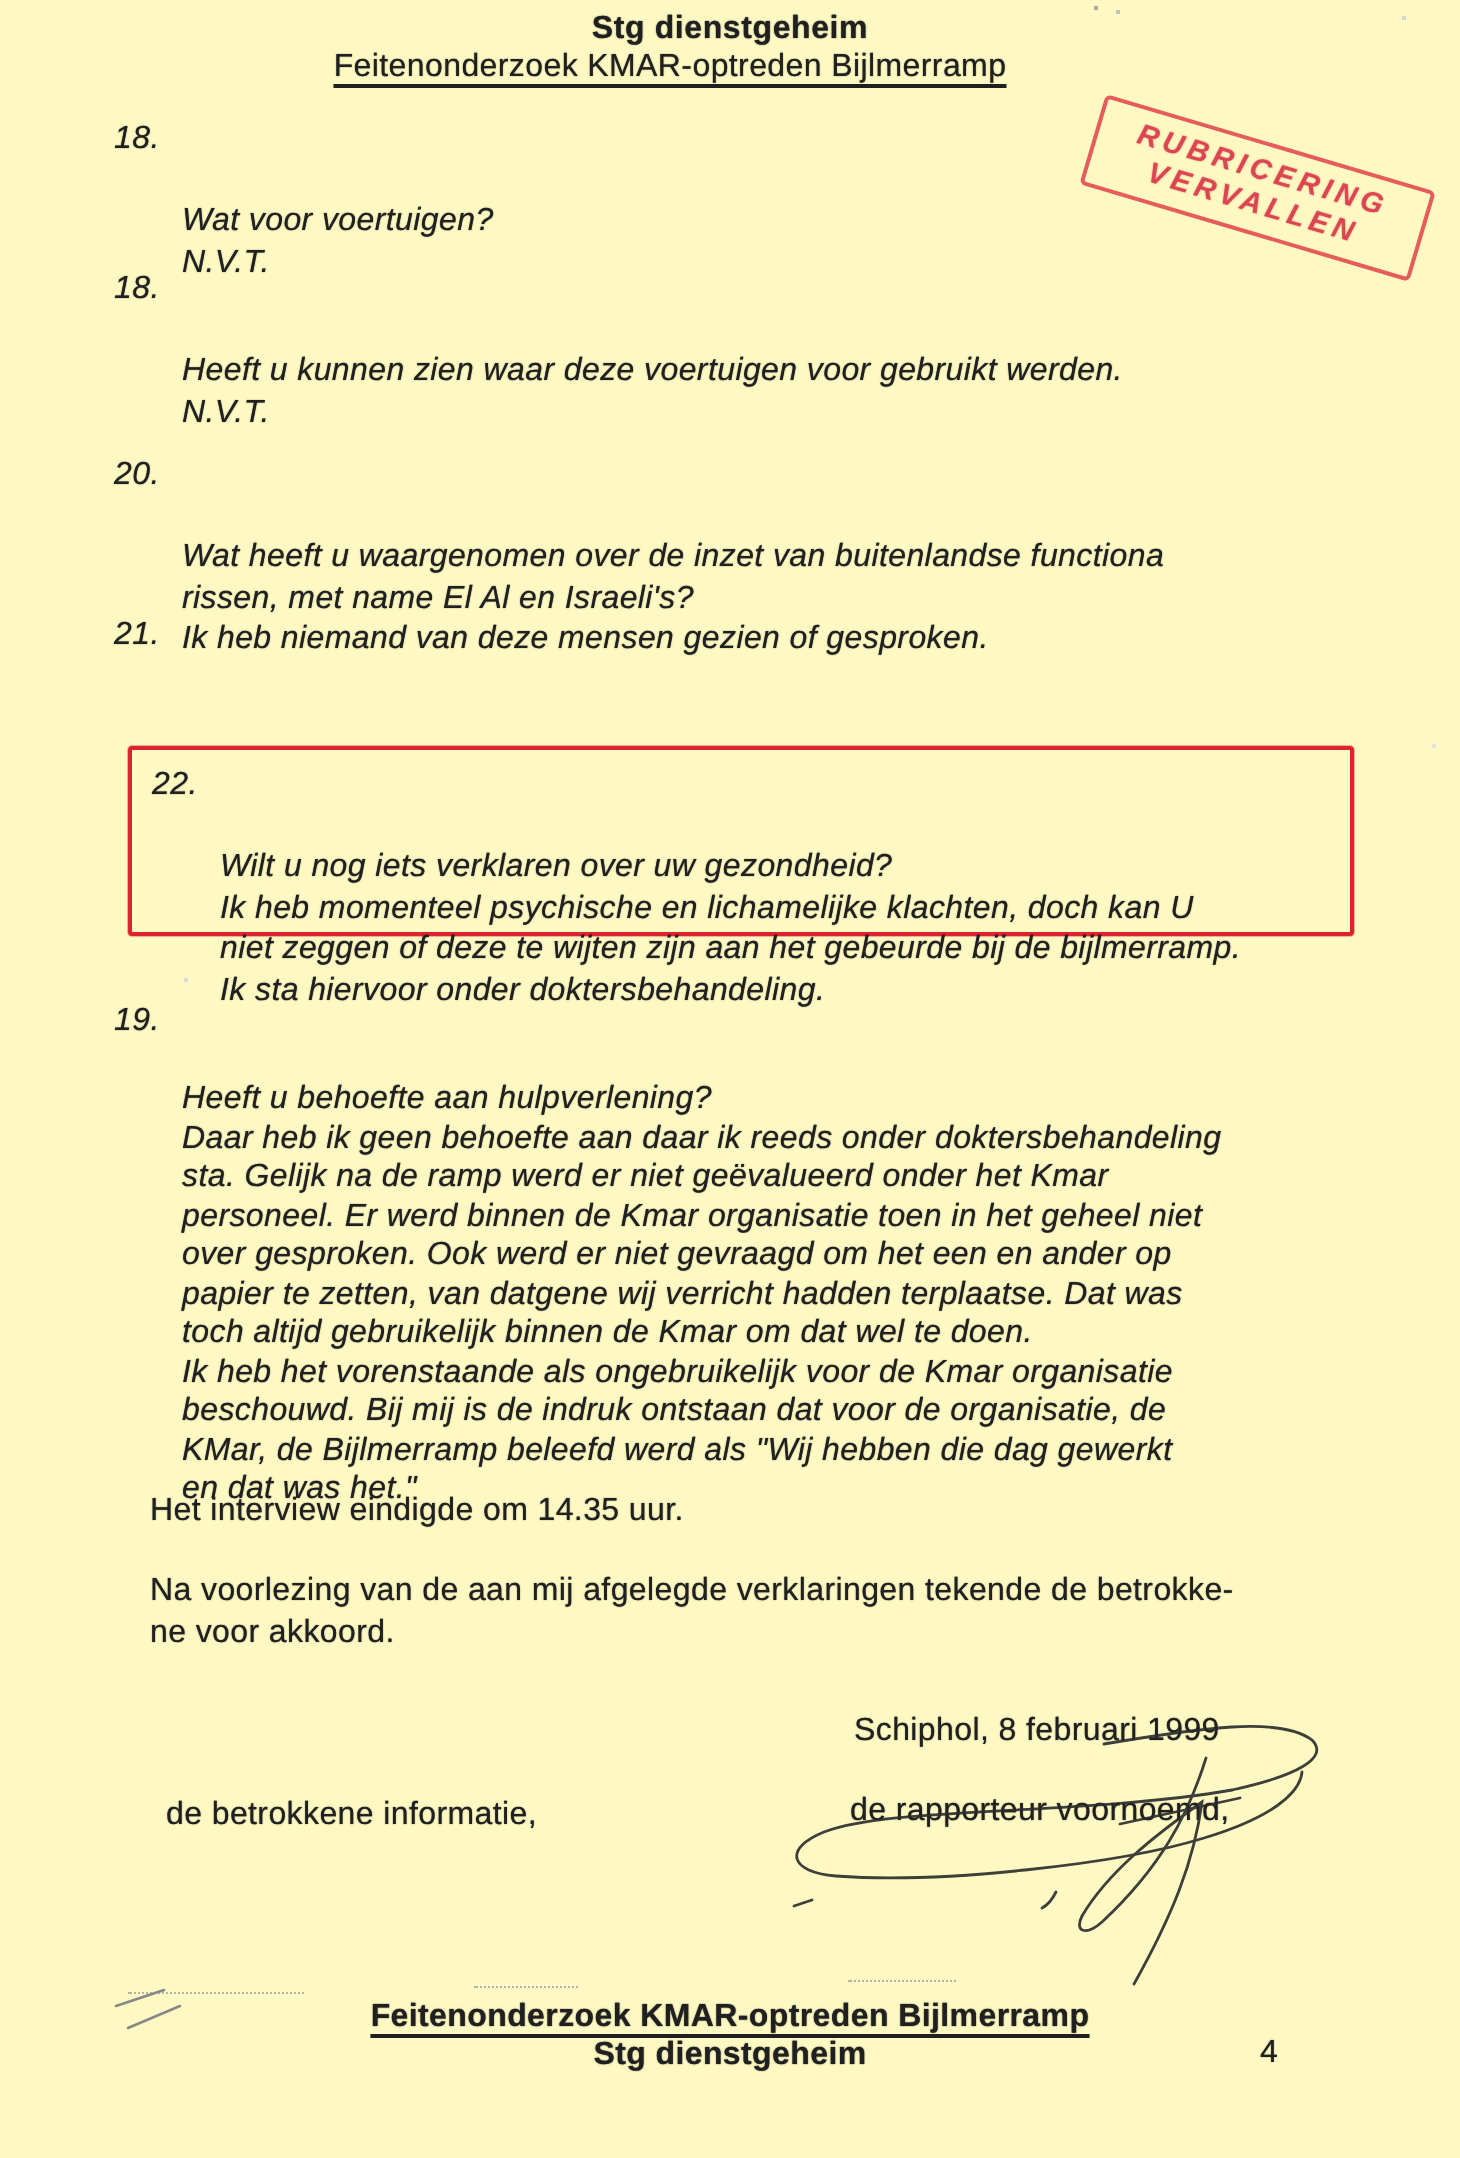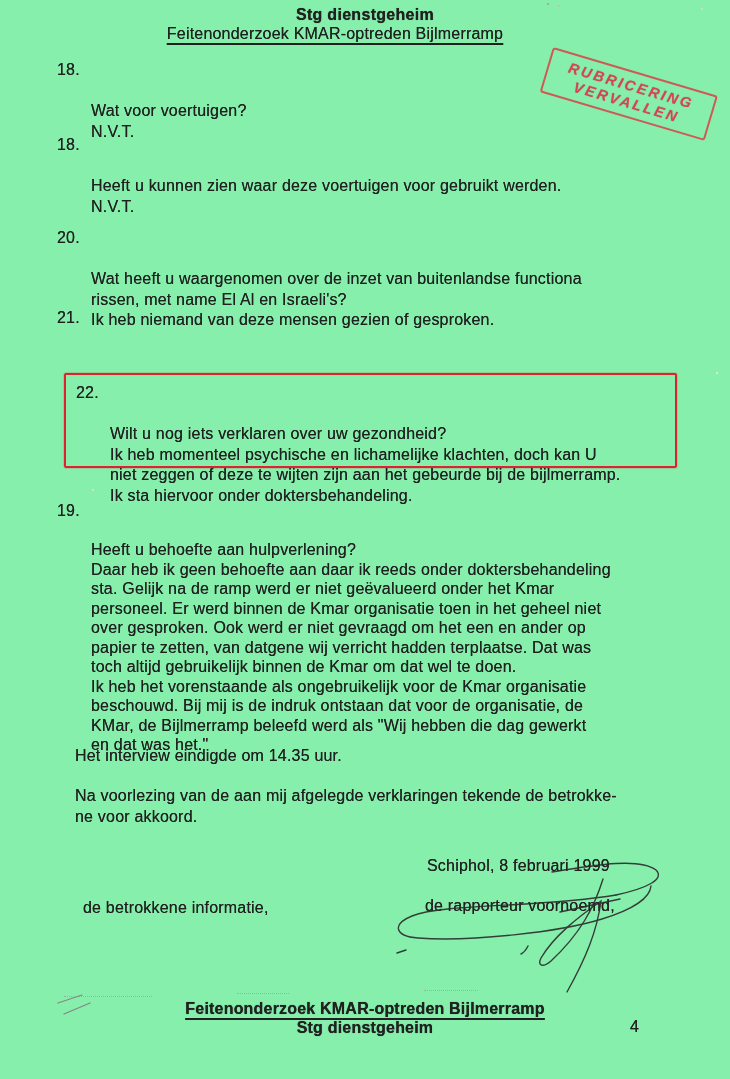--- a/index.html
+++ b/index.html
@@ -1,18 +1,18 @@
 <!DOCTYPE html>
 <html><head>
 <meta charset="utf-8">
 <style>
   html,body { margin:0; padding:0; background:#e9e9e9; }
   .page {
     position:relative; width:730px; height:1079px; margin:0 auto;
-    background:#86efac; overflow:hidden;
+    background:#fef9c3; overflow:hidden;
     font-family:"Liberation Sans", sans-serif;
     color:#202020;
   }
   .txt {
     font-size:16px; line-height:20.5px; letter-spacing:0.2px;
     white-space:pre-line;
     text-shadow:0 0 .6px rgba(20,20,20,.75);
   }
   
   .hdr { position:absolute; left:0; right:0; text-align:center; }
@@ -25,21 +25,21 @@
   .stamp {
     position:absolute; left:553px; top:47px; width:168px; height:43px;
     border:2.5px solid rgba(224,52,66,.8); border-radius:3px;
     transform:rotate(16.5deg); transform-origin:0 0;
     display:flex; flex-direction:column; align-items:center; justify-content:center;
     color:rgba(216,58,74,.88);
     font-weight:bold; font-style:italic; font-size:14.5px; line-height:17px;
     letter-spacing:2.5px; text-shadow:0 0 1px rgba(216,58,74,.55);
   }
   
-  .q { position:absolute; left:57px; padding-left:34px; }
+  .q { position:absolute; left:57px; padding-left:34px;font-style:italic; }
   .q .num { position:absolute; left:0; top:0; white-space:nowrap; }
   .q23 { line-height:19.5px; }
   
   .redbox {
     position:absolute; left:64px; top:373px; width:609px; height:91px;
     border:2.5px solid #dd2330; border-radius:2px;
     box-shadow:0 0 0 .5px rgba(221,35,48,.35);
   }
   .redbox .q { position:absolute; left:10px; top:8px; }
   

